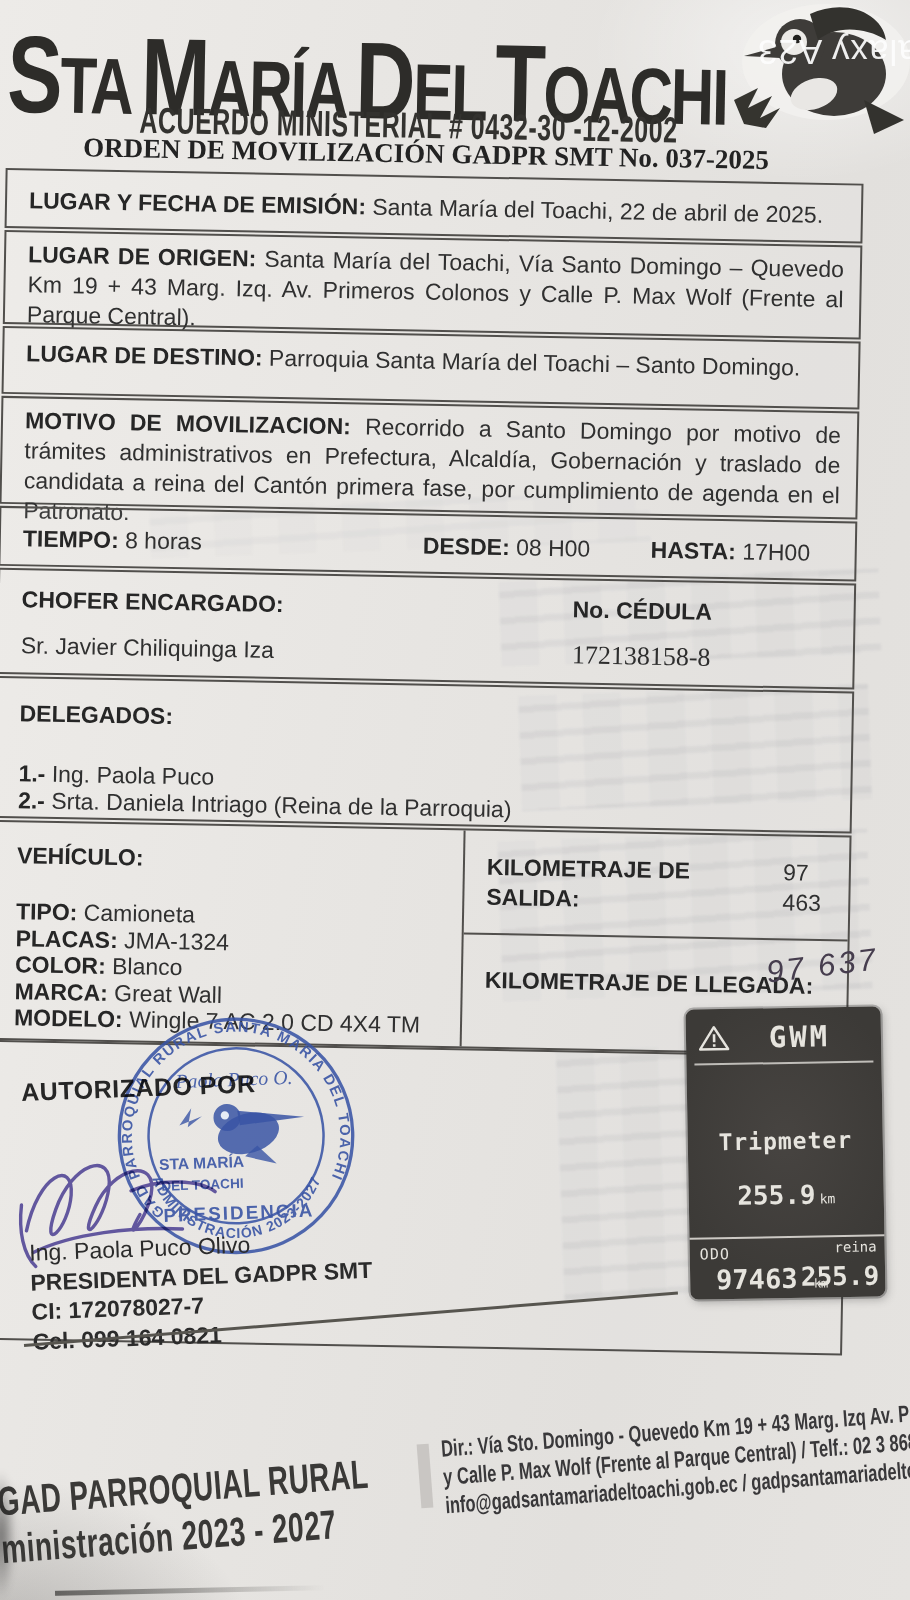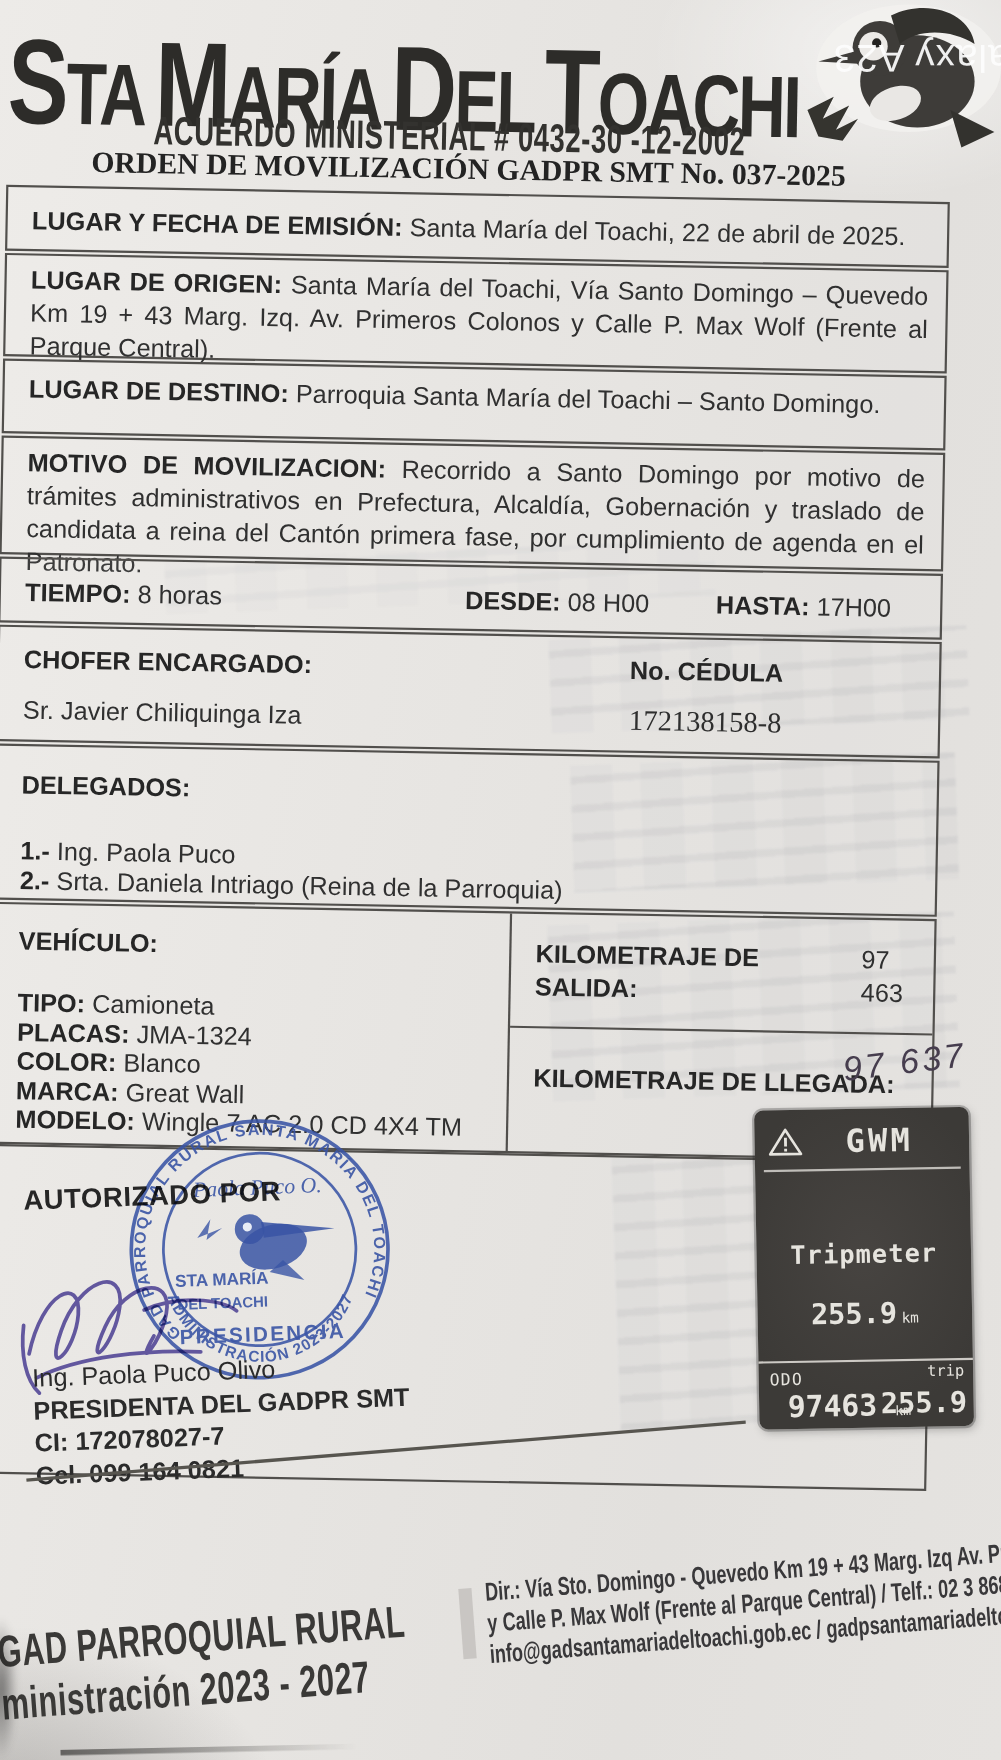--- a/index.html
+++ b/index.html
@@ -306,21 +306,21 @@
     </div>
     <div class="odo-div"></div>
     <div class="odo-mid">
       <div class="odo-label">Tripmeter</div>
       <div class="odo-trip">
         <span>255.9</span><span class="unit">km</span>
       </div>
     </div>
     <div class="odo-bottom">
       <span class="odo-odo-lbl">ODO</span>
-      <span class="odo-trip-lbl">trip</span>
+      <span class="odo-trip-lbl">reina</span>
       <span class="odo-odo-val"><span>97463</span> <span class="unit">km</span></span>
       <span class="odo-trip-val">255.9</span>
     </div>
   </div>
 
   <div id="footer-left">
     <div>GAD PARROQUIAL RURAL</div>
     <div>ministración 2023 - 2027</div>
   </div>
   <div id="footer-sep"></div>

